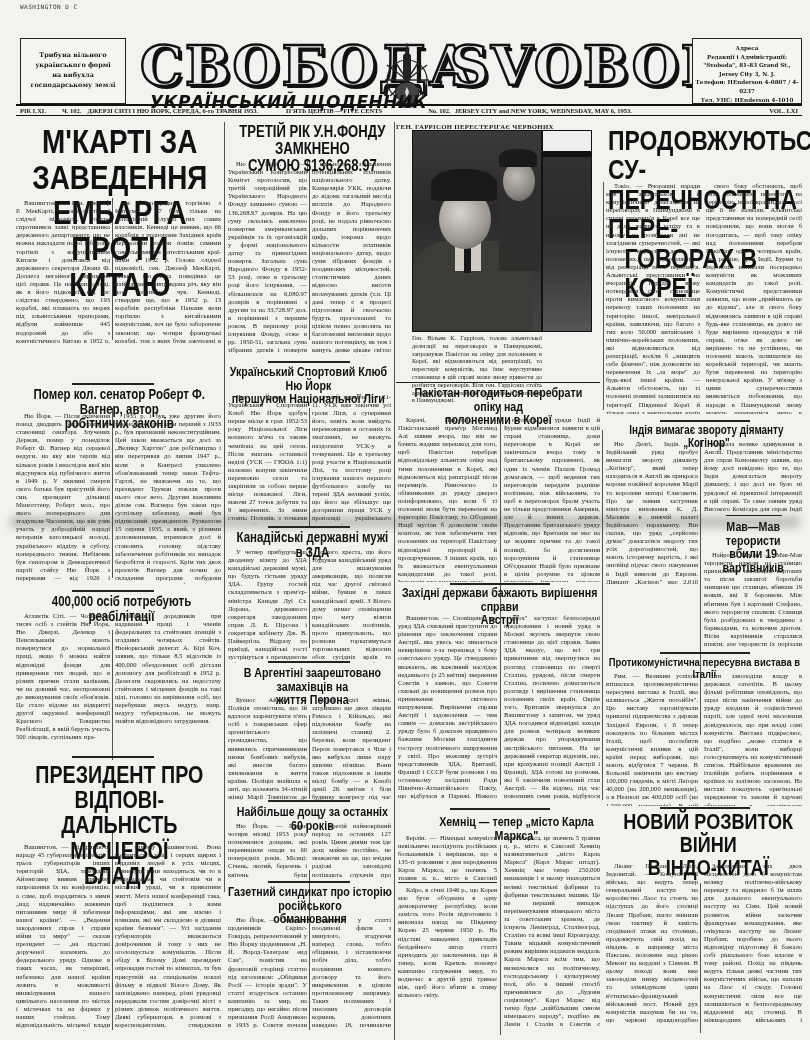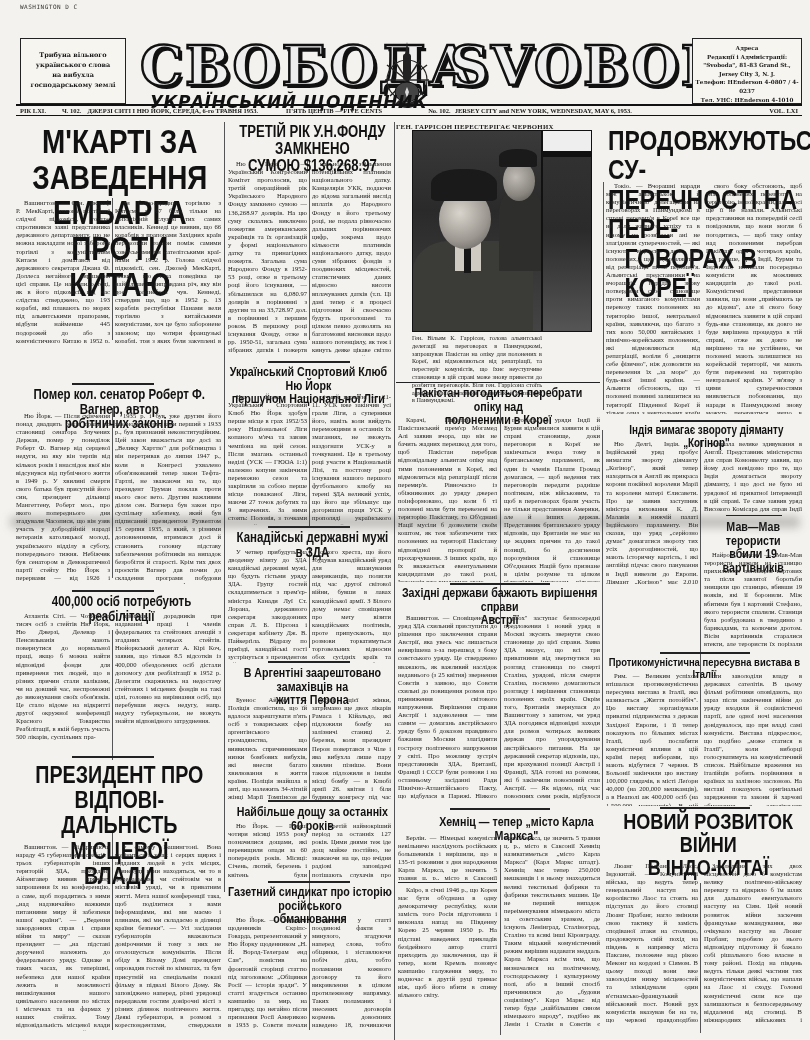--- a/index.html
+++ b/index.html
@@ -54,21 +54,21 @@
 </head>
 <body>
 
 <div class="page">
 
   <div class="stamp">WASHINGTON D C</div>
 
   <div class="masthead">
     <div class="ear ear-left">
       <div>Трибуна вільного</div>
-      <div>українського слова</div>
+      <div>українського формі</div>
       <div>на вибухла</div>
       <div>господарському землі</div>
     </div>
     <div class="title-uk">СВОБОДА</div>
     <div class="emblem">
       <svg width="50" height="72" viewBox="0 0 50 72">
         <g fill="#222">
           <path d="M25 2 L27 14 L23 14 Z"></path>
           <circle cx="25" cy="40" r="20" fill="none" stroke="#222" stroke-width="1.2"></circle>
           <g stroke="#222" stroke-width="1.4">

